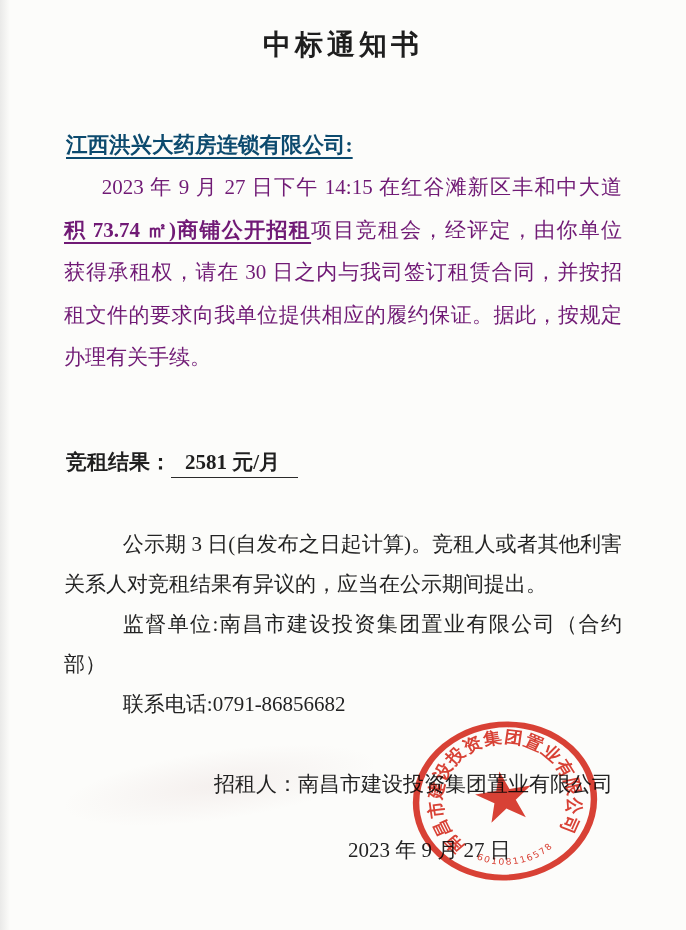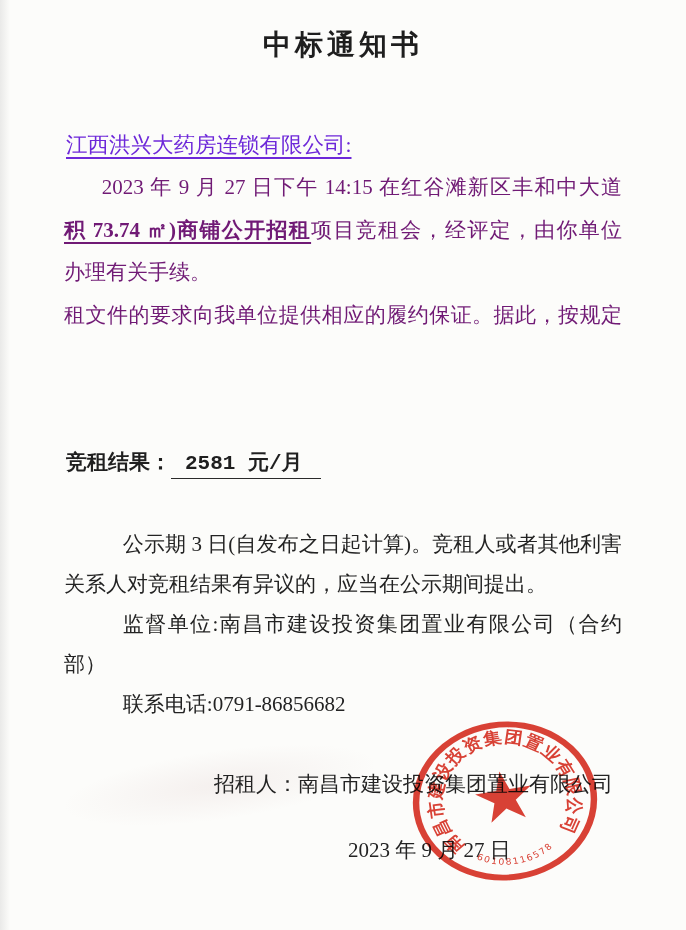--- a/index.html
+++ b/index.html
@@ -19,21 +19,21 @@
     pointer-events:none;
   }
   .doc-title {
     position:absolute; top:26px; left:0; width:100%;
     text-align:center;
     font-size:28px; font-weight:bold; letter-spacing:4px;
     color:#1e1e1e;
   }
   .addressee {
     position:absolute; top:130px; left:66px;
-    font-size:21.5px; font-weight:normal; color:#6d28d9;
+    font-size:21.5px; font-weight:bold; color:#0c4a6e;
   }
   .addressee .addr-u {
     text-decoration:underline;
     text-decoration-thickness:1.5px;
     text-underline-offset:5px;
   }
   .body-par {
     position:absolute; top:166px; left:64px; width:558px;
     font-size:21px; line-height:42.6px; color:#701a75;
   }
@@ -42,21 +42,21 @@
   .indent { text-indent:1.8em; }
   .indent28 { text-indent:2.8em; }
   .body-par .em, .em {
     font-weight:bold;
     text-decoration:underline;
     text-decoration-thickness:1.5px;
     text-underline-offset:5px;
   }
   .result-line {
     position:absolute; top:448px; left:66px;
-    font-size:21px; font-weight:bold; color:#1f1f1f;font-family:Liberation Mono, monospace;
+    font-size:21px; font-weight:bold; color:#1f1f1f;
   }
   .result-value {
     border-bottom:1.8px solid #2a2a2a;
     padding:0 18px 3px 14px;
   }
   .notice {
     position:absolute; top:524px; left:64px; width:558px;
     font-size:21px; line-height:40px; color:#232323;font-family:Liberation Serif, serif;
   }
   .signer-line {
@@ -91,22 +91,23 @@
 
   <h1 class="doc-title">中标通知书</h1>
 
   <div class="addressee">
     <span class="addr-u">江西洪兴大药房连锁有限公司:</span>
   </div>
 
   <div class="body-par">
     <div class="line indent fill"><span class="plain">2023 年 9 月 27 日下午 14:15 在红谷滩新区丰和中大道</span></div>
     <div class="line fill"><span class="em">积 73.74 ㎡)商铺公开招租</span><span class="plain">项目竞租会，经评定，由你单位</span></div>
+    <div class="line fill"><span class="plain">获得承租权，请在 30 日之内与我司签订租赁合同，并按招</span></div>
+    <div class="line fill"><span class="plain">租文件的要求向我单位提供相应的履约保证。据此，按规定</span></div>
     <div class="line"><span class="plain">办理有关手续。</span></div>
-    <div class="line fill"><span class="plain">租文件的要求向我单位提供相应的履约保证。据此，按规定</span></div>
   </div>
 
   <div class="result-line">
     <span class="result-label">竞租结果：</span><span class="result-value">2581 元/月</span>
   </div>
 
   <div class="notice">
     <div class="line indent28 fill">公示期 3 日(自发布之日起计算)。竞租人或者其他利害</div>
     <div class="line">关系人对竞租结果有异议的，应当在公示期间提出。</div>
     <div class="line indent28">监督单位:南昌市建设投资集团置业有限公司（合约部）</div>

